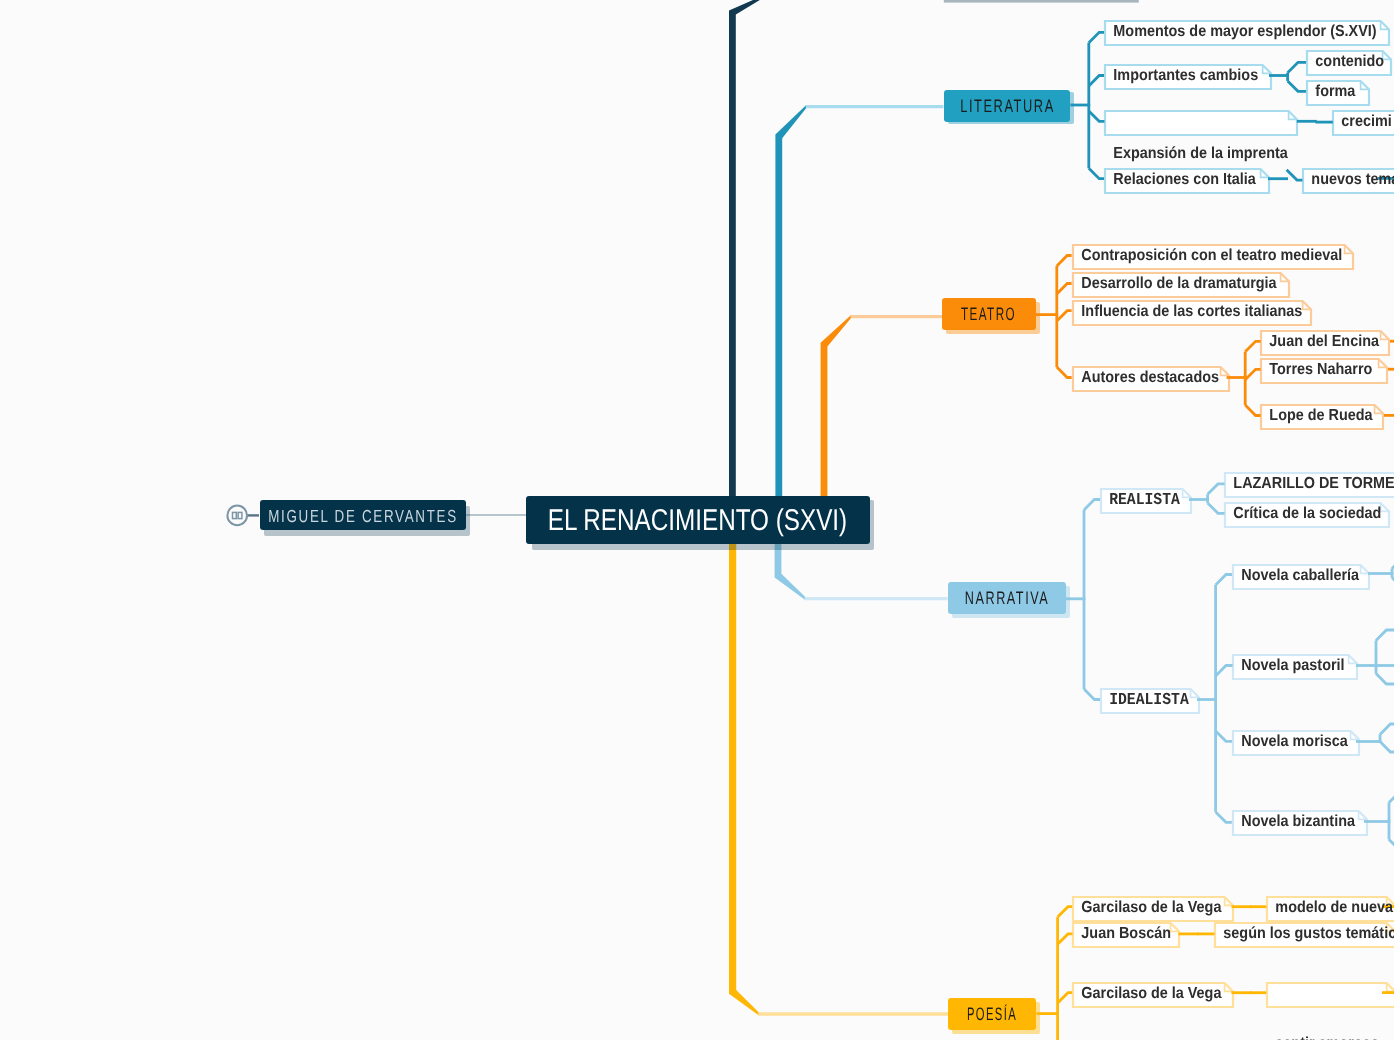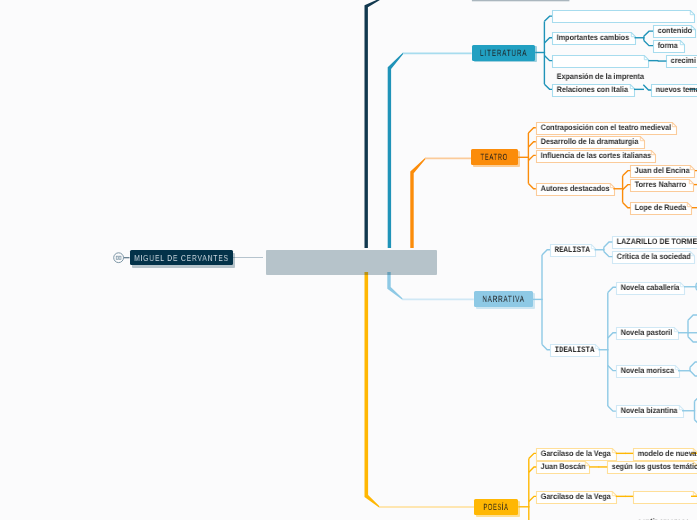--- a/index.html
+++ b/index.html
@@ -181,28 +181,34 @@
       <path d="M692 207.7 H 702" fill="none" stroke="#fb8c0a" stroke-width="1.4" stroke-linecap="butt" stroke-linejoin="miter"></path>
       <path d="M703 60.2 H 702" fill="none" stroke="#1f93b8" stroke-width="1.4" stroke-linecap="butt" stroke-linejoin="miter"></path>
       <path d="M689 89.2 H 702" fill="none" stroke="#1f93b8" stroke-width="1.4" stroke-linecap="butt" stroke-linejoin="miter"></path>
       <path d="M691 453.3 H 702" fill="none" stroke="#ffb703" stroke-width="1.4" stroke-linecap="butt" stroke-linejoin="miter"></path>
       <path d="M697 466.9 H 702" fill="none" stroke="#ffb703" stroke-width="1.4" stroke-linecap="butt" stroke-linejoin="miter"></path>
       <path d="M691 496.3 H 702" fill="none" stroke="#ffb703" stroke-width="1.4" stroke-linecap="butt" stroke-linejoin="miter"></path>
       <polygon points="364.50,248.00 364.50,5.20 376.50,0.00 379.90,0.00 367.90,7.24 367.90,248.00" fill="#12394f"></polygon>
       <rect x="471.9" y="-6" width="97.5" height="7.3" fill="#aab6be"></rect>
     </svg>
 <div class="shadow" style="left: 265.5px; top: 250px; width: 171.5px; height: 24.5px;"></div>
+    <div class="node root" style="left: 263px; top: 247.5px; width: 171.5px; height: 24.5px;">
+      <span class="lbl" style="transform: scaleX(0.809);">EL RENACIMIENTO (SXVI)</span>
+    </div>
     <div class="shadow" style="left: 132px; top: 252.5px; width: 103px; height: 15px;"></div>
     <div class="node cerv" style="left: 129.5px; top: 250px; width: 103px; height: 15px;">
       <span class="lbl" style="transform: scaleX(0.7699);">MIGUEL DE CERVANTES</span>
     </div>
     <div class="shadow" style="background: rgb(31, 147, 184); opacity: 0.42; left: 473.5px; top: 46.3px; width: 63.5px; height: 16px;"></div>
     <div class="node chip" style="left: 471.7px; top: 44.5px; width: 63.5px; height: 16px; background: rgb(34, 160, 194);">
       <span class="lbl" style="transform: scaleX(0.7123);">LITERATURA</span>
     </div>
+    <div class="node leaf" style="left: 552px; top: 10.4px; width: 142px; height: 11.5px; background: transparent;">
+      <span class="lbl">Momentos de mayor esplendor (S.XVI)</span>
+    </div>
     <div class="node leaf" style="left: 552px; top: 32px; width: 82.5px; height: 11.5px; background: transparent;">
       <span class="lbl">Importantes cambios</span>
     </div>
     <div class="node leaf" style="left: 653px; top: 25.4px; width: 42.3px; height: 11.5px; background: transparent;">
       <span class="lbl">contenido</span>
     </div>
     <div class="node leaf" style="left: 653px; top: 39.9px; width: 31px; height: 11.5px; background: transparent;">
       <span class="lbl">forma</span>
     </div>
     <div class="node leaf" style="left: 552.2px; top: 54.9px; width: 96.2px; height: 11.5px; background: transparent; margin-top: 16px;">

